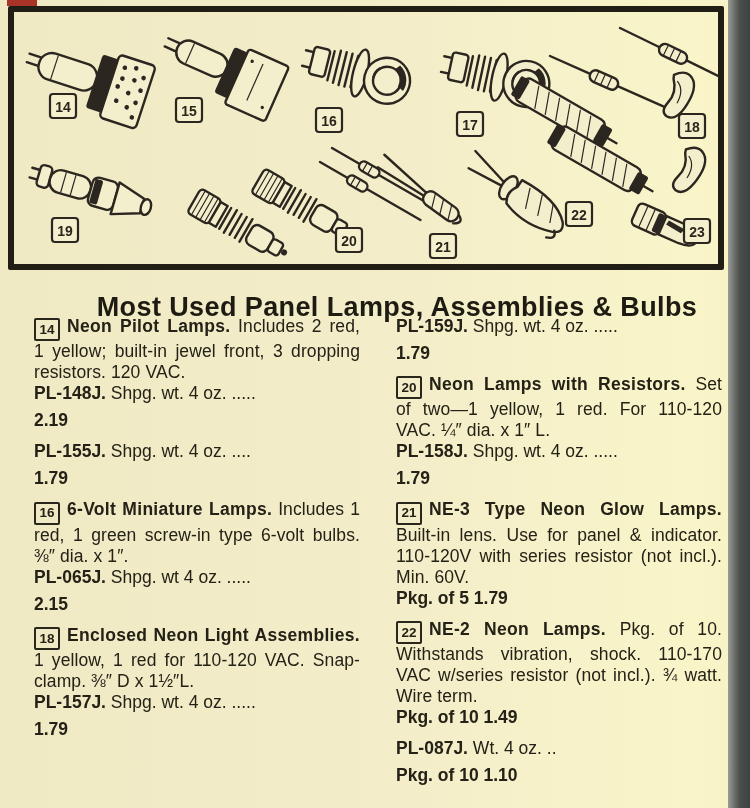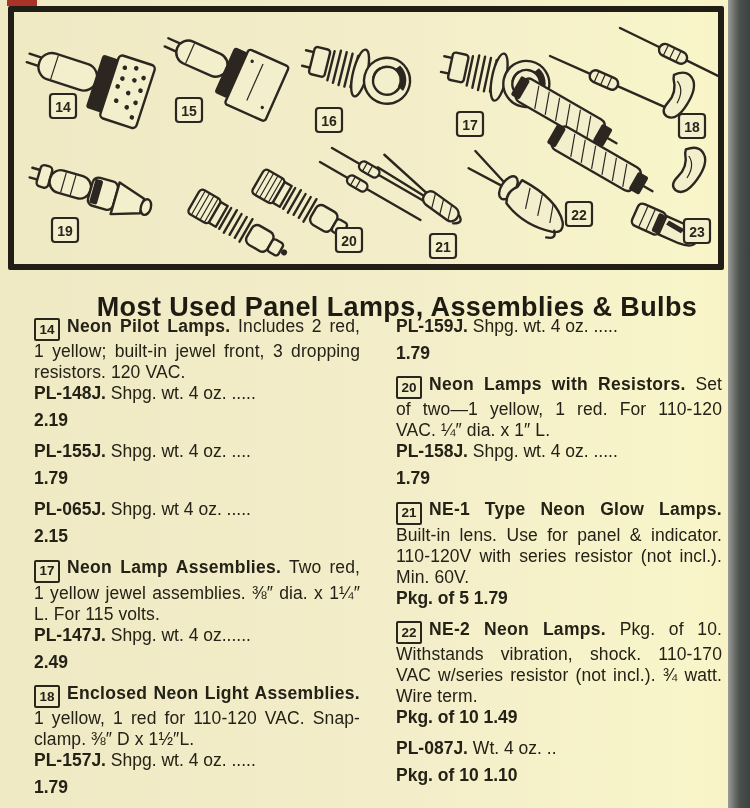--- a/index.html
+++ b/index.html
@@ -277,33 +277,27 @@
       </article>
 
       <article class="listing">
         <p class="price">
             <span class="pleft"><b>PL-155J.</b> <span>Shpg. wt. 4 oz. ....</span></span>
             <b>1.79</b>
           </p>
       </article>
 
       <article class="listing">
+        <p class="body"><span class="tag">16</span><b class="nm">6-Volt Miniature Lamps.</b> <span>Includes 1 red, 1 green screw-in type 6-volt bulbs. ⅜″ dia. x 1″.</span></p>
         <p class="price">
             <span class="pleft"><b>PL-065J.</b> <span>Shpg. wt 4 oz. .....</span></span>
             <b>2.15</b>
           </p>
       </article>
 
-      <article class="listing">
-        <p class="body"><span class="tag">17</span><b class="nm">Neon Lamp Assemblies.</b> <span>Two red, 1 yellow jewel assemblies. ⅜″ dia. x 1¼″ L. For 115 volts.</span></p>
-        <p class="price">
-            <span class="pleft"><b>PL-147J.</b> <span>Shpg. wt. 4 oz......</span></span>
-            <b>2.49</b>
-          </p>
-      </article>
 
       <article class="listing">
         <p class="body"><span class="tag">18</span><b class="nm">Enclosed Neon Light Assemblies.</b> <span>1 yellow, 1 red for 110-120 VAC. Snap-clamp. ⅜″ D x 1½″L.</span></p>
         <p class="price">
             <span class="pleft"><b>PL-157J.</b> <span>Shpg. wt. 4 oz. .....</span></span>
             <b>1.79</b>
           </p>
       </article>
 
     </div>
@@ -319,21 +313,21 @@
 
       <article class="listing">
         <p class="body"><span class="tag">20</span><b class="nm">Neon Lamps with Resistors.</b> <span>Set of two—1 yellow, 1 red. For 110-120 VAC. ¼″ dia. x 1″ L.</span></p>
         <p class="price">
             <span class="pleft"><b>PL-158J.</b> <span>Shpg. wt. 4 oz. .....</span></span>
             <b>1.79</b>
           </p>
       </article>
 
       <article class="listing">
-        <p class="body"><span class="tag">21</span><b class="nm">NE-1 Type Neon Glow Lamps.</b> <span>Built-in lens. Use for panel &amp; indicator. 110-120V with series resistor (not incl.). Min. 60V.</span></p>
+        <p class="body"><span class="tag">21</span><b class="nm">NE-3 Type Neon Glow Lamps.</b> <span>Built-in lens. Use for panel &amp; indicator. 110-120V with series resistor (not incl.). Min. 60V.</span></p>
         <p class="price">
             <b>Pkg. of 5 1.79</b>
           </p>
       </article>
 
       <article class="listing">
         <p class="body"><span class="tag">22</span><b class="nm">NE-2 Neon Lamps.</b> <span>Pkg. of 10. Withstands vibration, shock. 110-170 VAC w/series resistor (not incl.). ¾ watt. Wire term.</span></p>
         <p class="price">
             <b>Pkg. of 10 1.49</b>
           </p>

